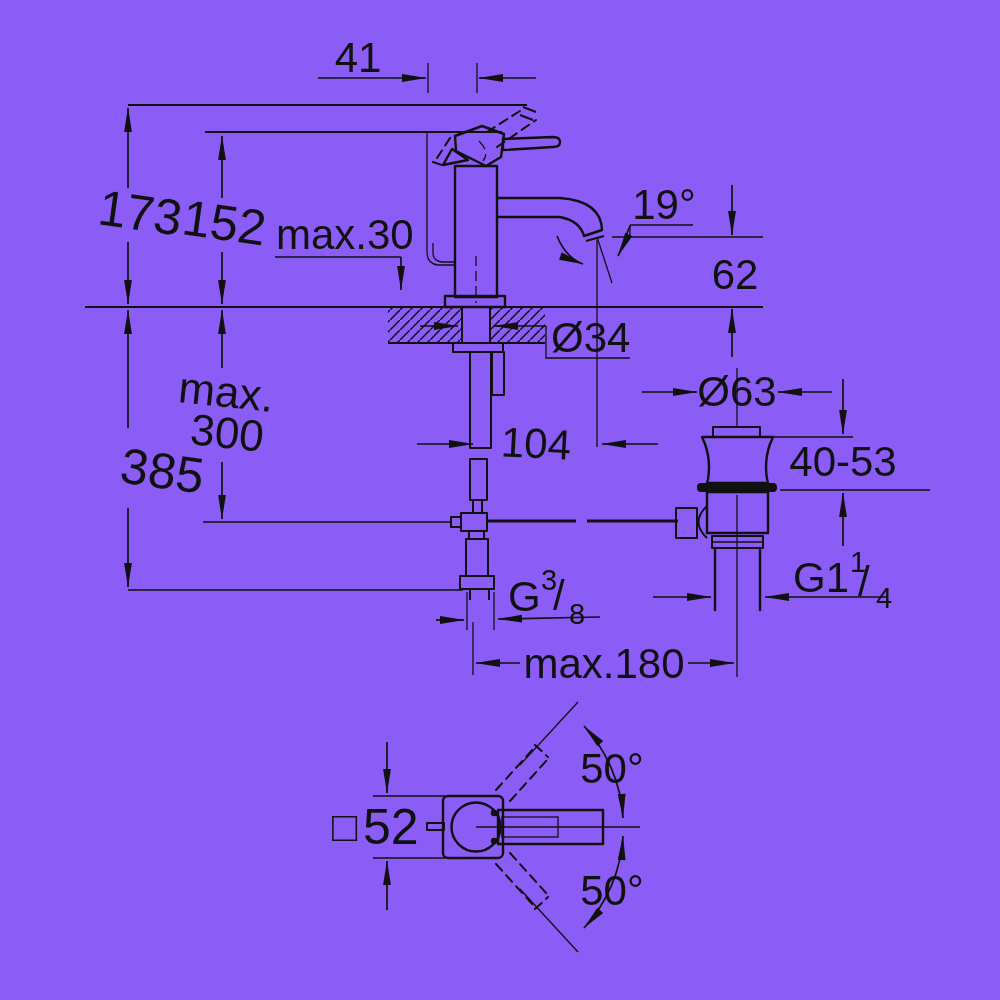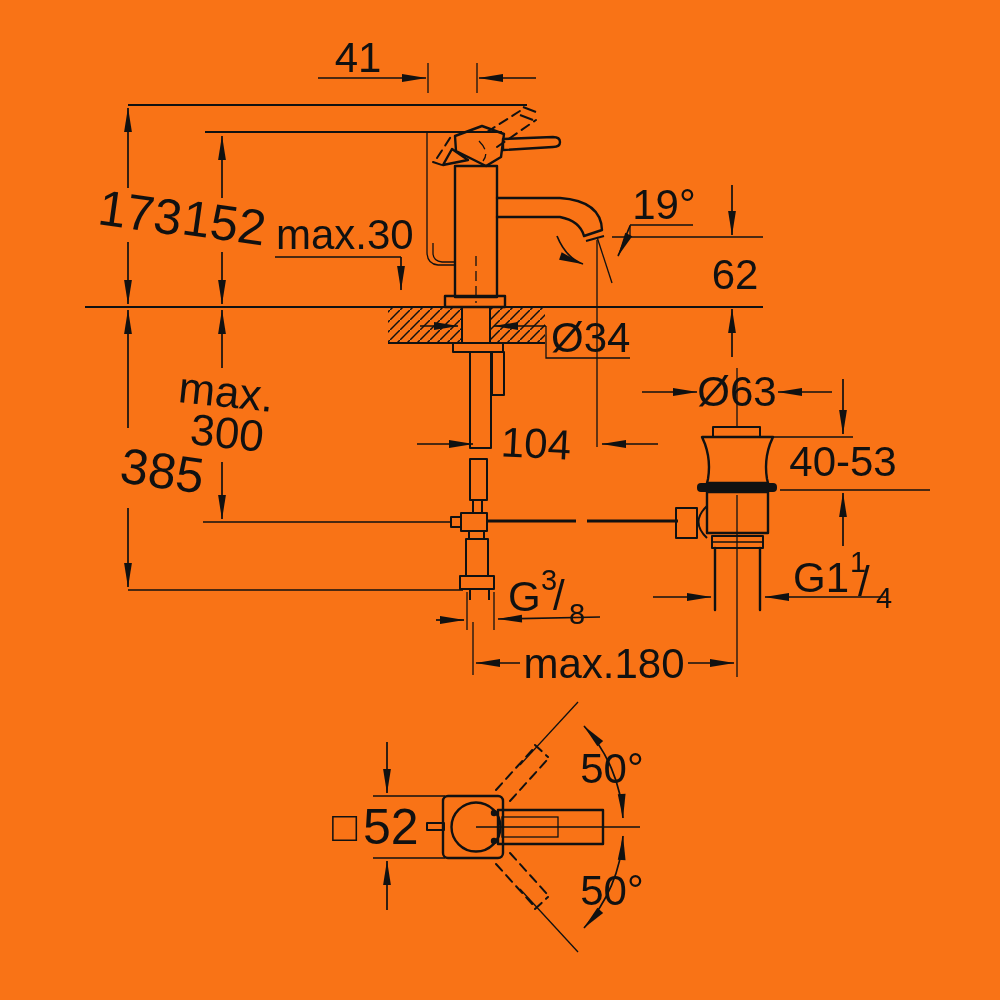--- a/index.html
+++ b/index.html
@@ -1,16 +1,16 @@
 <!DOCTYPE html>
 <html><head>
 <meta charset="utf-8">
 <style>
   html,body{margin:0;padding:0;background:#ffffff;}
-  .stage{width:1000px;height:1000px;position:relative;background:#f97316;
+  .stage{width:1000px;height:1000px;position:relative;background:#8b5cf6;
          font-family:"Liberation Sans", sans-serif;}
   svg text{font-family:"Liberation Sans", sans-serif; fill:#111;}
   .outline{stroke:#111;stroke-width:2.4;fill:none;stroke-linejoin:round;stroke-linecap:round;}
   .outline2{stroke:#111;stroke-width:2;fill:none;stroke-linejoin:round;}
   .thin{stroke:#111;stroke-width:1.3;fill:none;}
   .dim{stroke:#111;stroke-width:1.7;fill:none;}
   .dash{stroke:#111;stroke-width:2;fill:none;stroke-dasharray:9 6;stroke-linecap:round;}
   .cdash{stroke:#111;stroke-width:1.3;fill:none;stroke-dasharray:10 5;}
   .lbl{font-size:42px;}
   .lblBig{font-size:50px;}

